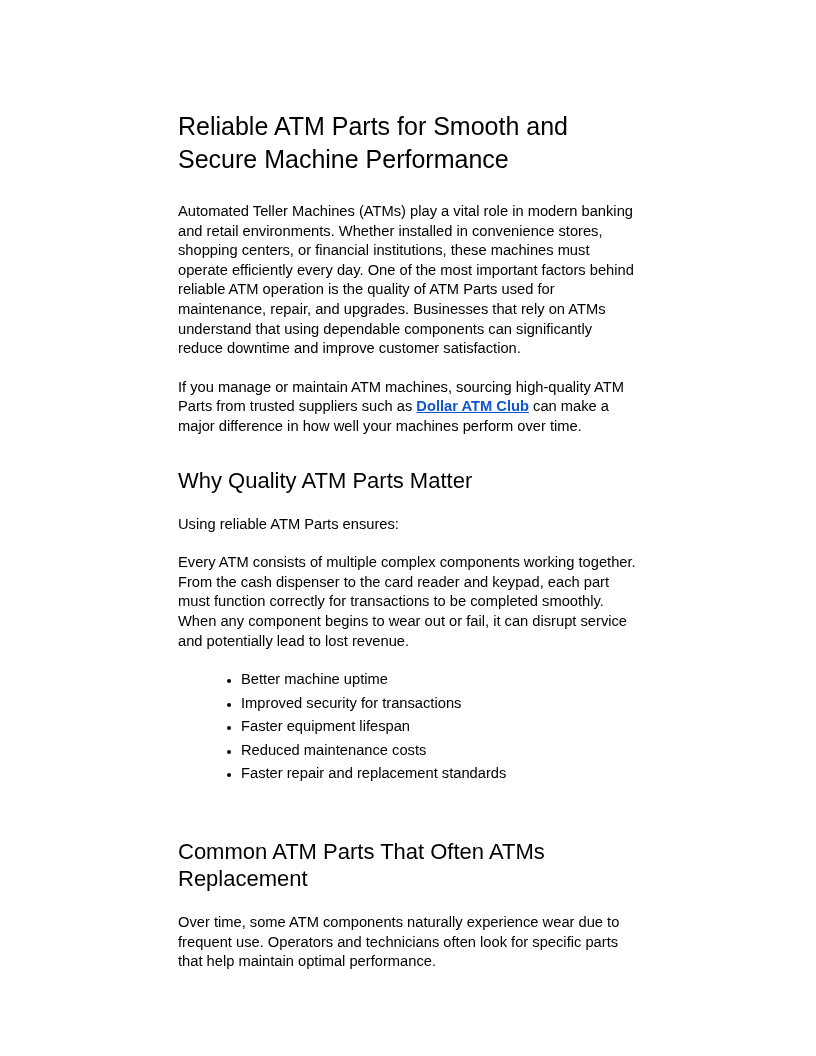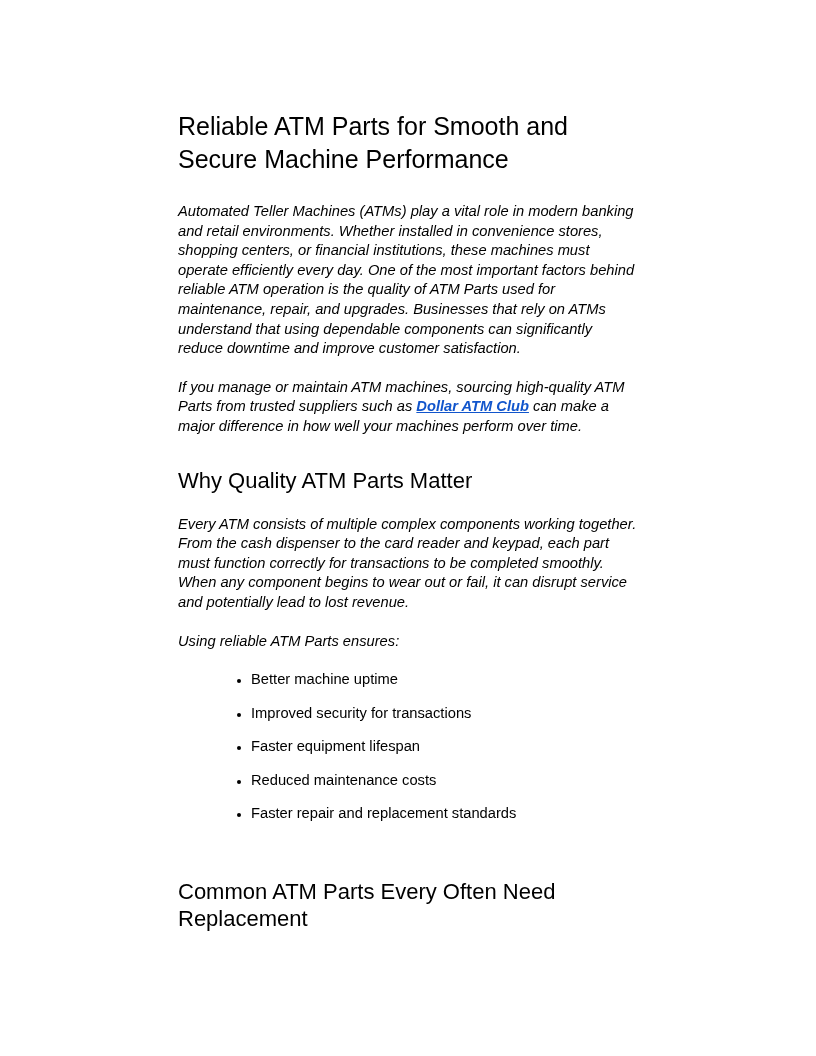--- a/index.html
+++ b/index.html
@@ -25,21 +25,20 @@
       font-weight: 400;
       margin: 14px 0 26px 0;
       color: #000000;
       letter-spacing: 0;
     }
     .para {
       font-size: 14.7px;
       line-height: 19.6px;
       margin: 0 0 19px 0;
       color: #000000;
-      font-style: italic;
     }
     .h2 {
       font-size: 22px;
       line-height: 27px;
       font-weight: 400;
       margin: 30px 0 21px 0;
       color: #000000;
     }
     .doc-link {
       color: #1155cc;
@@ -48,49 +47,50 @@
       cursor: pointer;
     }
     ul.benefits {
       margin: 0 0 54px 0;
       padding: 0 0 0 59px;
       list-style-type: disc;
     }
     ul.benefits li {
       font-size: 14.7px;
       line-height: 19.6px;
-      margin: 14px;
+      margin: 4px;
       color: #000000;
     }
     ul.benefits li::marker {
       font-size: 12px;
     }
   </style>
 </head>
 <body>
 
 <div class="page">
 
   <h1 class="doc-title">Reliable ATM Parts for Smooth and Secure Machine Performance</h1>
 
   <p class="para">Automated Teller Machines (ATMs) play a vital role in modern banking and retail environments. Whether installed in convenience stores, shopping centers, or financial institutions, these machines must operate efficiently every day. One of the most important factors behind reliable ATM operation is the quality of ATM Parts used for maintenance, repair, and upgrades. Businesses that rely on ATMs understand that using dependable components can significantly reduce downtime and improve customer satisfaction.</p>
 
   <p class="para"><span>If you manage or maintain ATM machines, sourcing high-quality ATM Parts from trusted suppliers such as </span><a class="doc-link">Dollar ATM Club</a><span> can make a major difference in how well your machines perform over time.</span></p>
 
   <h2 class="h2">Why Quality ATM Parts Matter</h2>
 
+  <p class="para">Using reliable ATM Parts ensures:</p>
+
   <p class="para">Every ATM consists of multiple complex components working together. From the cash dispenser to the card reader and keypad, each part must function correctly for transactions to be completed smoothly. When any component begins to wear out or fail, it can disrupt service and potentially lead to lost revenue.</p>
-
-  <p class="para">Using reliable ATM Parts ensures:</p>
 
   <ul class="benefits">
     <li>Better machine uptime</li>
     <li>Improved security for transactions</li>
     <li>Faster equipment lifespan</li>
     <li>Reduced maintenance costs</li>
     <li>Faster repair and replacement standards</li>
   </ul>
 
 
-  <h2 class="h2">Common ATM Parts Every Often Need Replacement</h2>
+  <h2 class="h2">Common ATM Parts That Often ATMs Replacement</h2>
 
+  <p class="para">Over time, some ATM components naturally experience wear due to frequent use. Operators and technicians often look for specific parts that help maintain optimal performance.</p>
 
 </div>
 
 </body></html>

